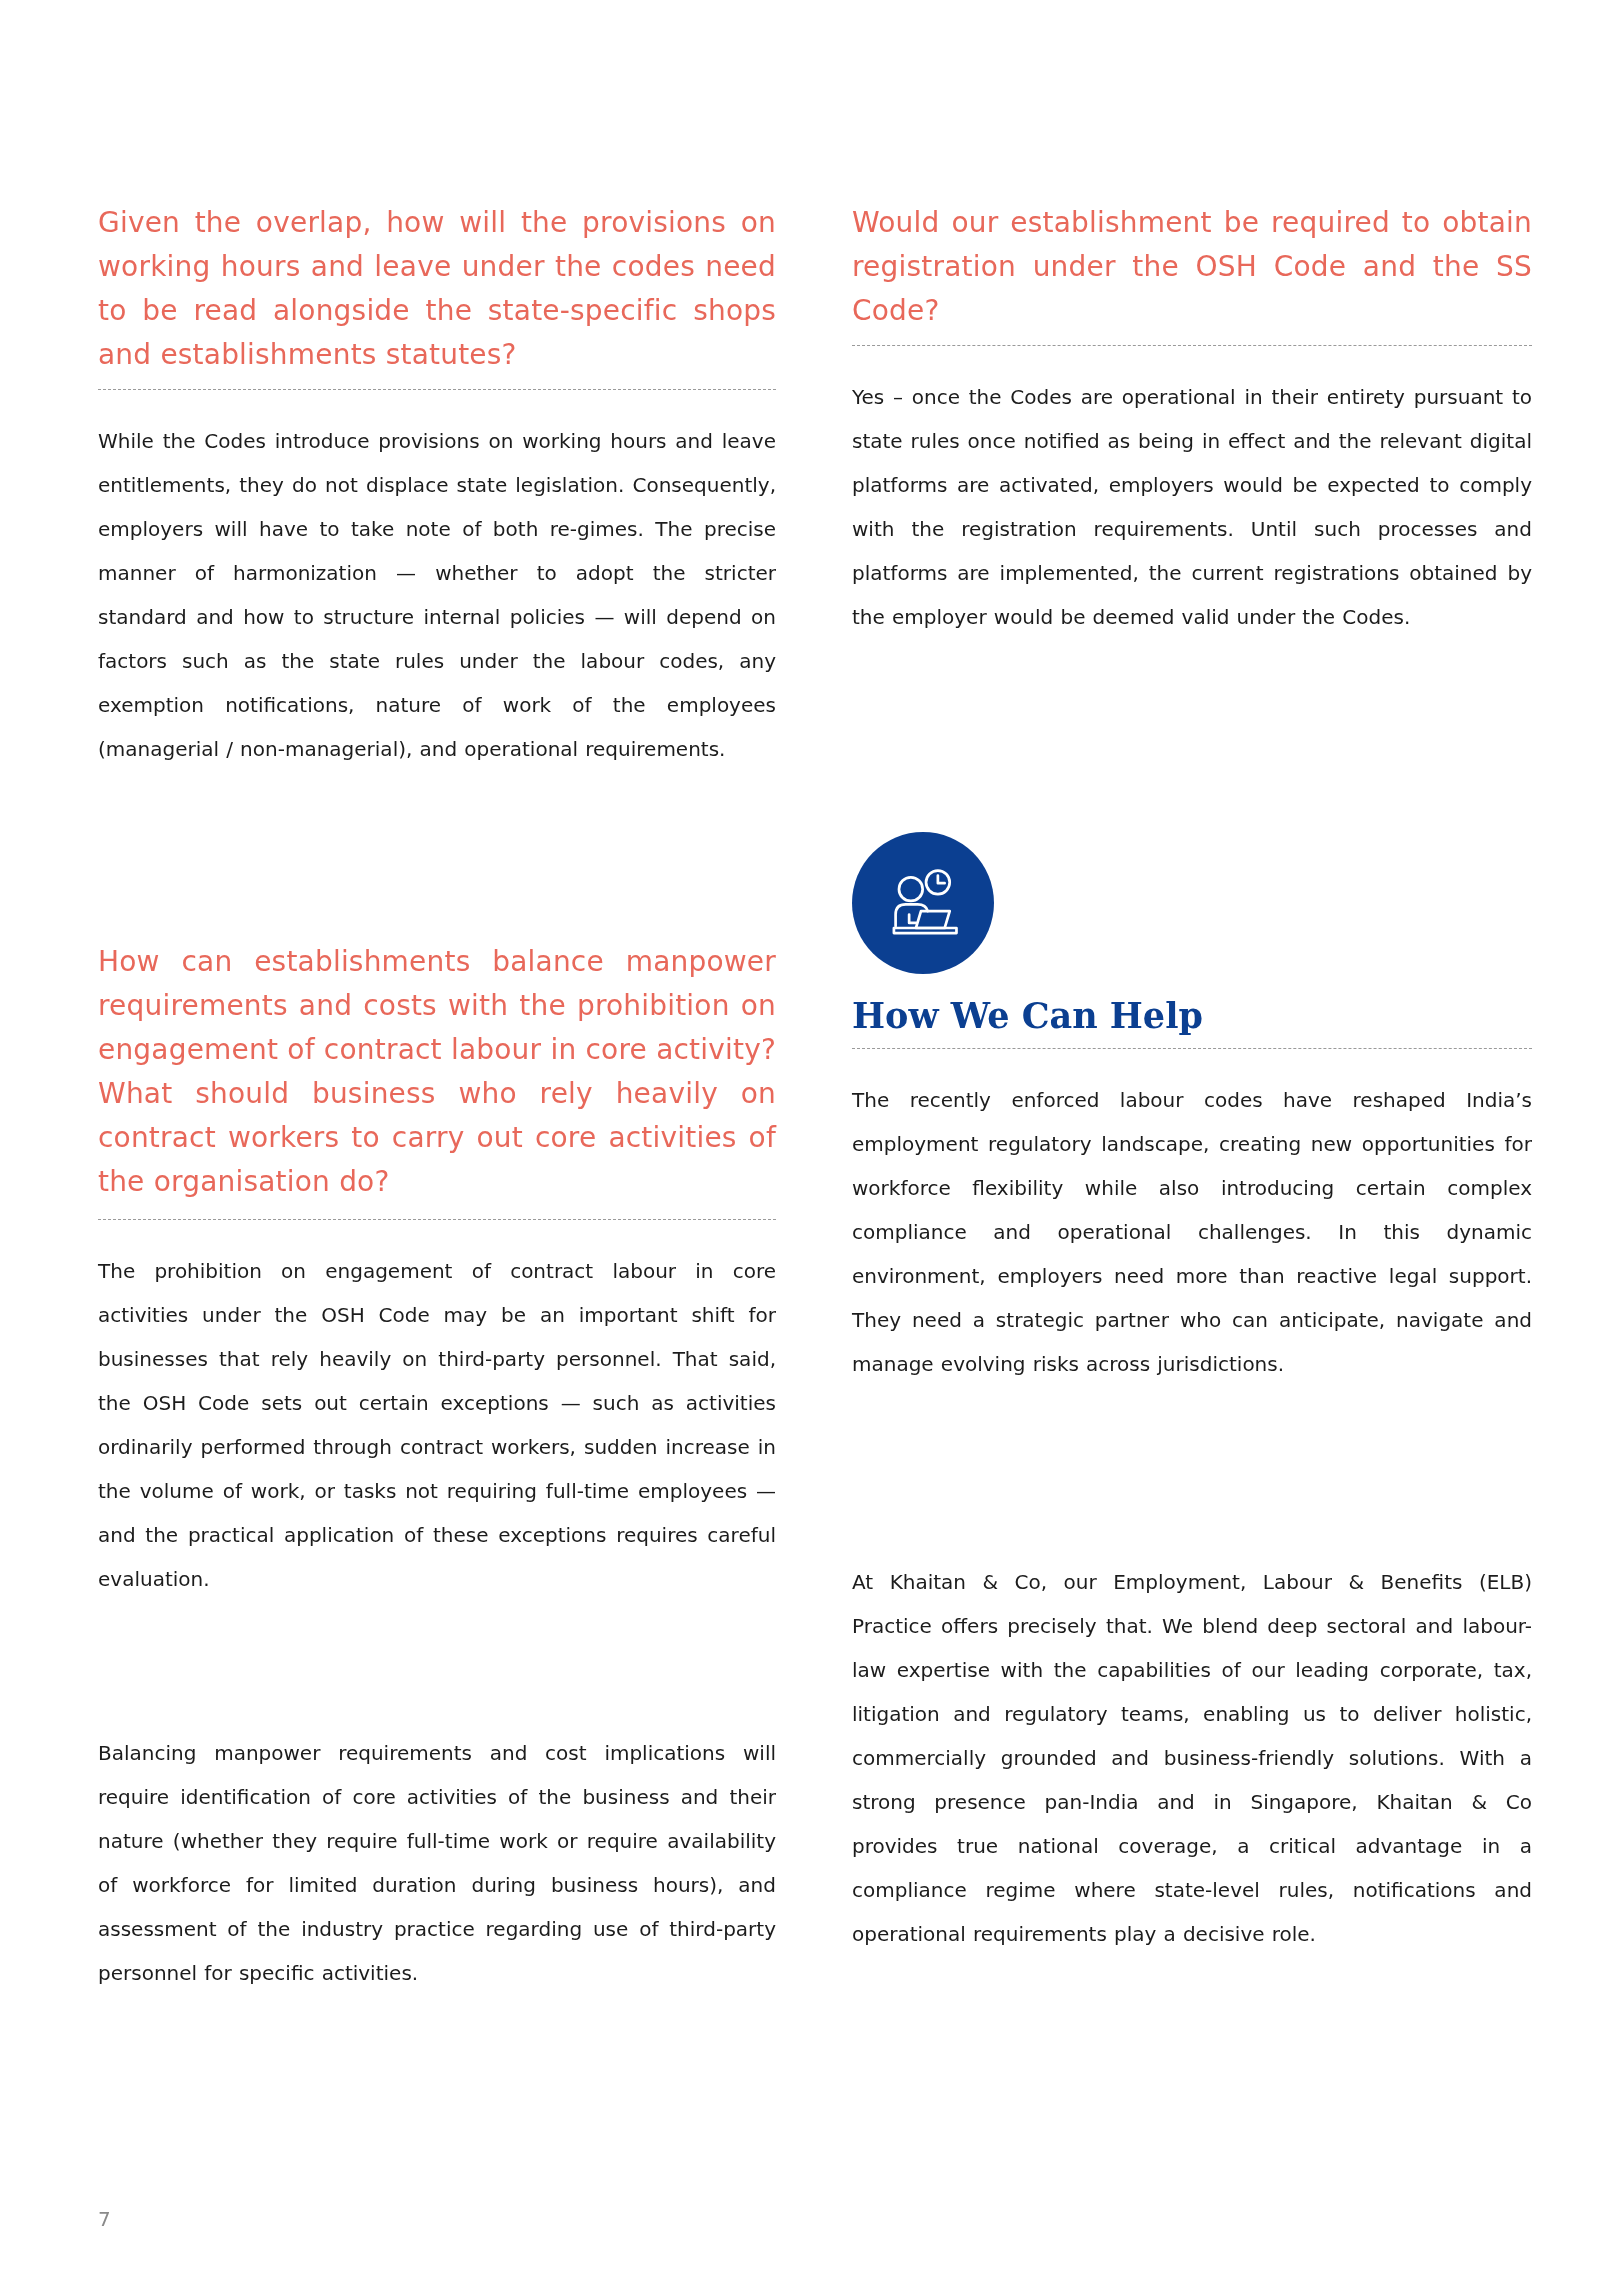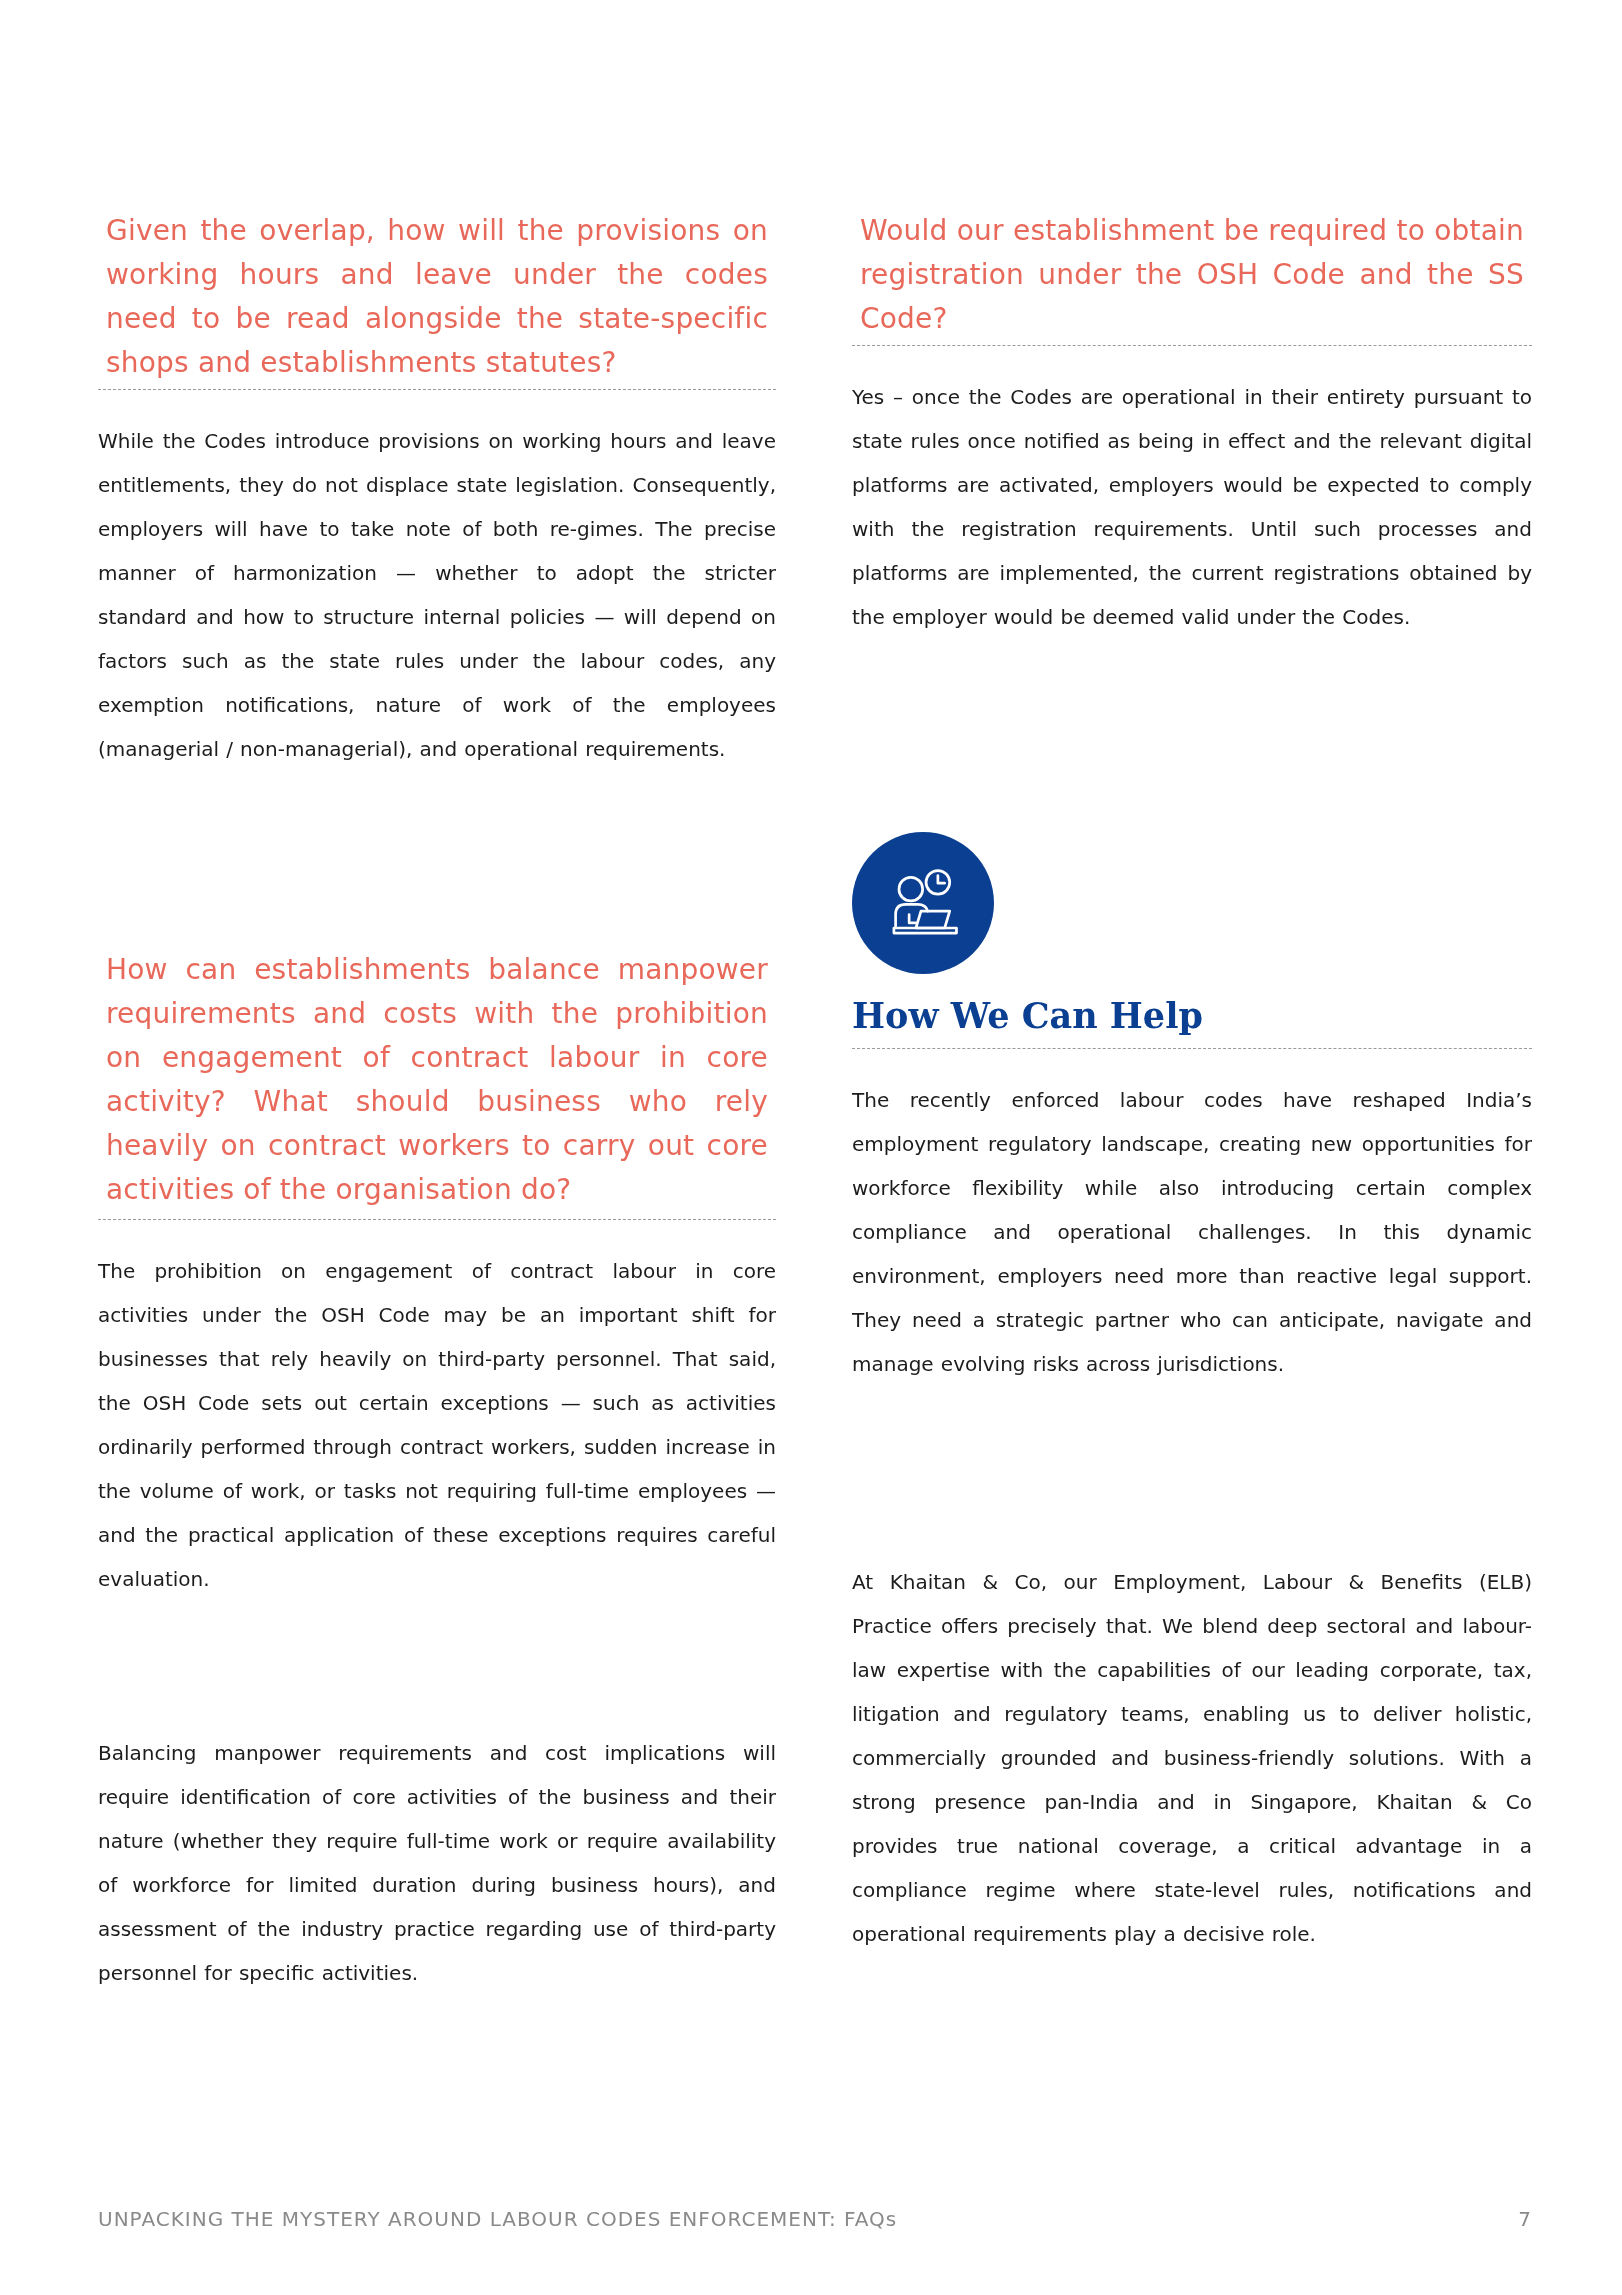--- a/index.html
+++ b/index.html
@@ -1,21 +1,21 @@
 <!DOCTYPE html>
 <html style="font-size:13.5px"><head>
 <meta charset="utf-8">
 <style>
   html, body { margin: 0; padding: 0; background: #ffffff; }
   body { width: 1623px; height: 2295px; position: relative; overflow: hidden;
          font-family: "DejaVu Sans", "Liberation Sans", sans-serif; color: #1a1a1a; }
   .col { position: absolute; top: 0; width: 678px; }
   .col-left { left: 98px; }
   .col-right { left: 852px; width: 680px; }
-  .q-heading { position: absolute; left: 0; right: 0; margin: 8px;
+  .q-heading { position: absolute; left: 0; right: 0; margin: 0;
                color: #E8685A; font-size: 28px; font-weight: normal; line-height: 44px;
                text-align: justify; text-align-last: left; letter-spacing: 0.2px; }
   .rule { position: absolute; left: 0; right: 0; height: 0;
           border-top: 1.7px dashed #9a9a9a; }
   .para { position: absolute; left: 0; right: 0; margin: 0;
           font-size: 20px; line-height: 44px; text-align: justify; text-align-last: left;
           color: #1c1c1c; word-spacing: 0.8px; }
   .help-icon { position: absolute; left: 0; width: 142px; height: 142px; border-radius: 50%;
                background: #0B3F91; display: flex; align-items: center; justify-content: center; }
   .help-heading { position: absolute; left: 0; margin: 0; font-family: "DejaVu Serif", "Liberation Serif", serif;
@@ -59,16 +59,15 @@
       <rect x="20" y="84" width="74" height="6"></rect>
     </svg>
   </div>
   <h3 class="help-heading" style="top:997px;">How We Can Help</h3>
   <div class="rule" style="top:1048px;"></div>
   <p class="para" style="top:1078px;">The recently enforced labour codes have reshaped India’s employment regulatory landscape, creating new opportunities for workforce flexibility while also introducing certain complex compliance and operational challenges. In this dynamic environment, employers need more than reactive legal support. They need a strategic partner who can anticipate, navigate and manage evolving risks across jurisdictions.</p>
   <p class="para" style="top:1560px;">At Khaitan &amp; Co, our Employment, Labour &amp; Benefits (ELB) Practice offers precisely that. We blend deep sectoral and labour-law expertise with the capabilities of our leading corporate, tax, litigation and regulatory teams, enabling us to deliver holistic, commercially grounded and business-friendly solutions. With a strong presence pan-India and in Singapore, Khaitan &amp; Co provides true national coverage, a critical advantage in a compliance regime where state-level rules, notifications and operational requirements play a decisive role.</p>
 </section>
 
 <footer class="footer">
-  <span>UNPACKING THE MYSTERY AROUND LABOUR CODES ENFORCEMENT: FAQs</span>
   <span>7</span>
 </footer>
 
 
 </body></html>

